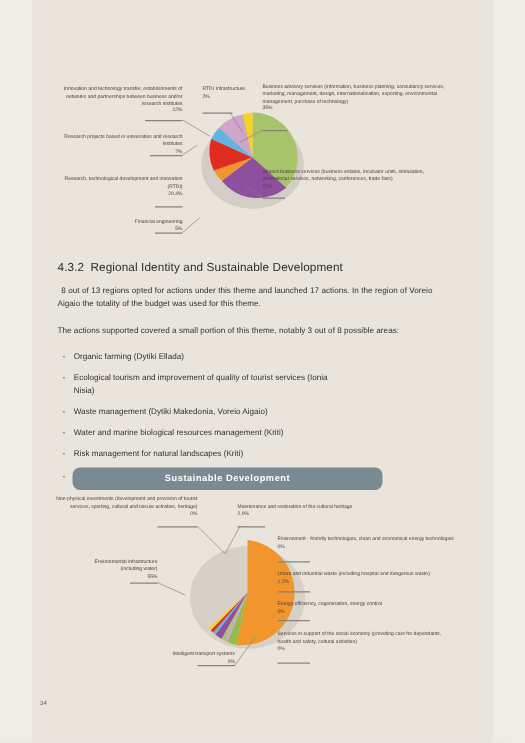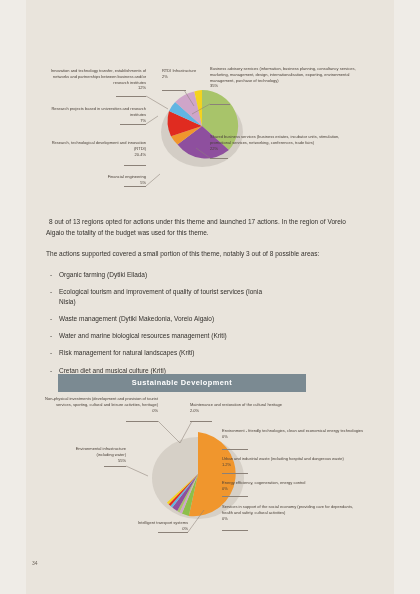--- a/index.html
+++ b/index.html
@@ -155,20 +155,23 @@
       </div>
       <div class="rule" style="left:170px;top:112px;width:18px;"></div>
       <div class="leader" style="left:156px;top:102px;">
         <svg width="16" height="12">
             <line x1="14" y1="10" x2="0" y2="0" stroke="#8b8178" stroke-width=".55"></line>
           </svg>
       </div>
     </div>
 
     <div style="position:absolute;left:6px;top:208px;width:300px;">
+      <h2 class="sec">
+        <span class="num">4.3.2</span><span>Regional Identity and Sustainable Development</span>
+      </h2>
 
       <p class="body" style="margin-top:9px;text-indent:3px;">8 out of 13 regions opted for actions under this theme and launched 17 actions. In the region of Voreio Aigaio the totality of the budget was used for this theme.</p>
 
       <p class="body" style="margin-top:11px;">The actions supported covered a small portion of this theme, notably 3 out of 8 possible areas:</p>
 
       <ul class="bul" style="margin-top:10px;">
         <li>
           <span class="dash">-</span>
           <span>Organic farming (Dytiki Ellada)</span>
         </li>
@@ -190,21 +193,21 @@
         </li>
         <li>
           <span class="dash">-</span>
           <span>Cretan diet and musical culture (Kriti)</span>
         </li>
       </ul>
     </div>
 
     <div class="chart-block" style="position:absolute;left:0;top:374px;width:340px;height:180px;">
 
-      <div class="banner" style="position:absolute;left:18px;top:0;width:248px;">Sustainable Development</div>
+      <div class="banner" style="position:absolute;left:18px;top:0;width:248px;border-radius:6px;">Sustainable Development</div>
 
       <div class="pie" style="left:96px;top:42px;">
         <svg width="124" height="112" viewBox="0 0 124 112">
           <ellipse cx="62" cy="62" rx="46" ry="41" fill="#b9b2a8" opacity="0.4"></ellipse>
 
           <path d="M62 58 L62 16 A42 42 0 1 1 52.8 100.0 Z" fill="#f0962d"></path>
 
           <path d="M62 58 L52.8 100.0 A42 42 0 0 1 45.9 97.6 Z" fill="#8dbf4a"></path>
 
           <path d="M62 58 L45.9 97.6 A42 42 0 0 1 43.5 96.4 Z" fill="#cfa5c9"></path>

